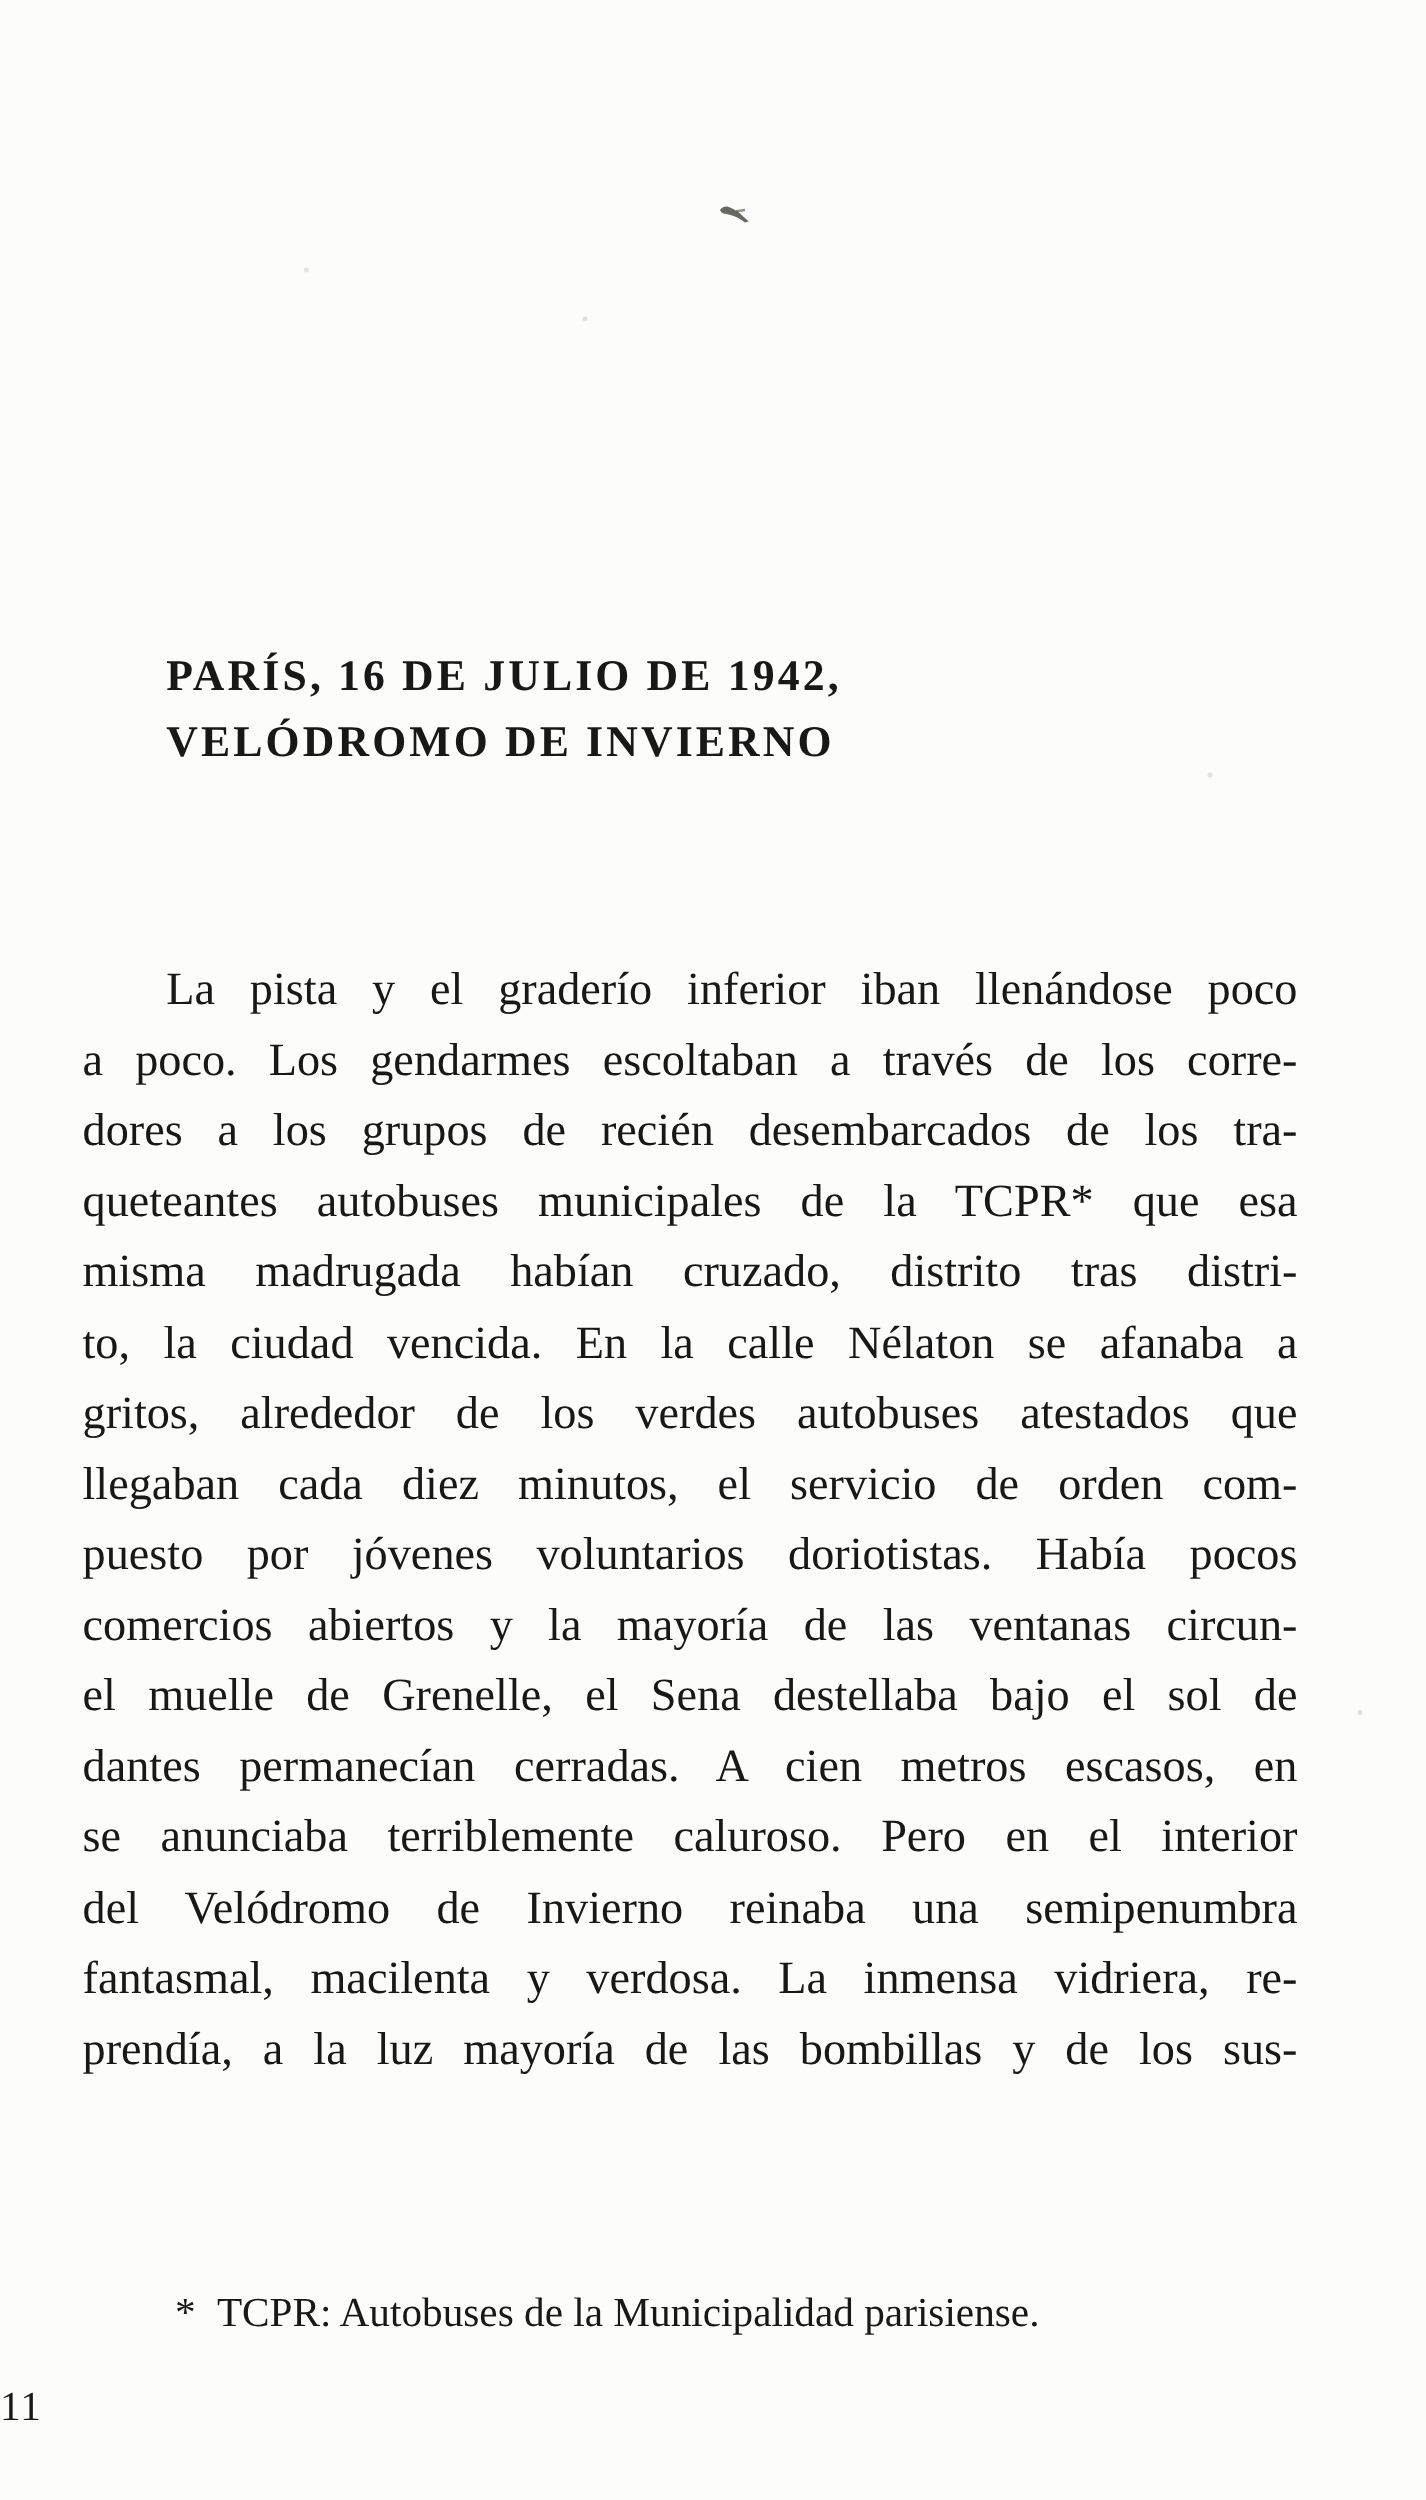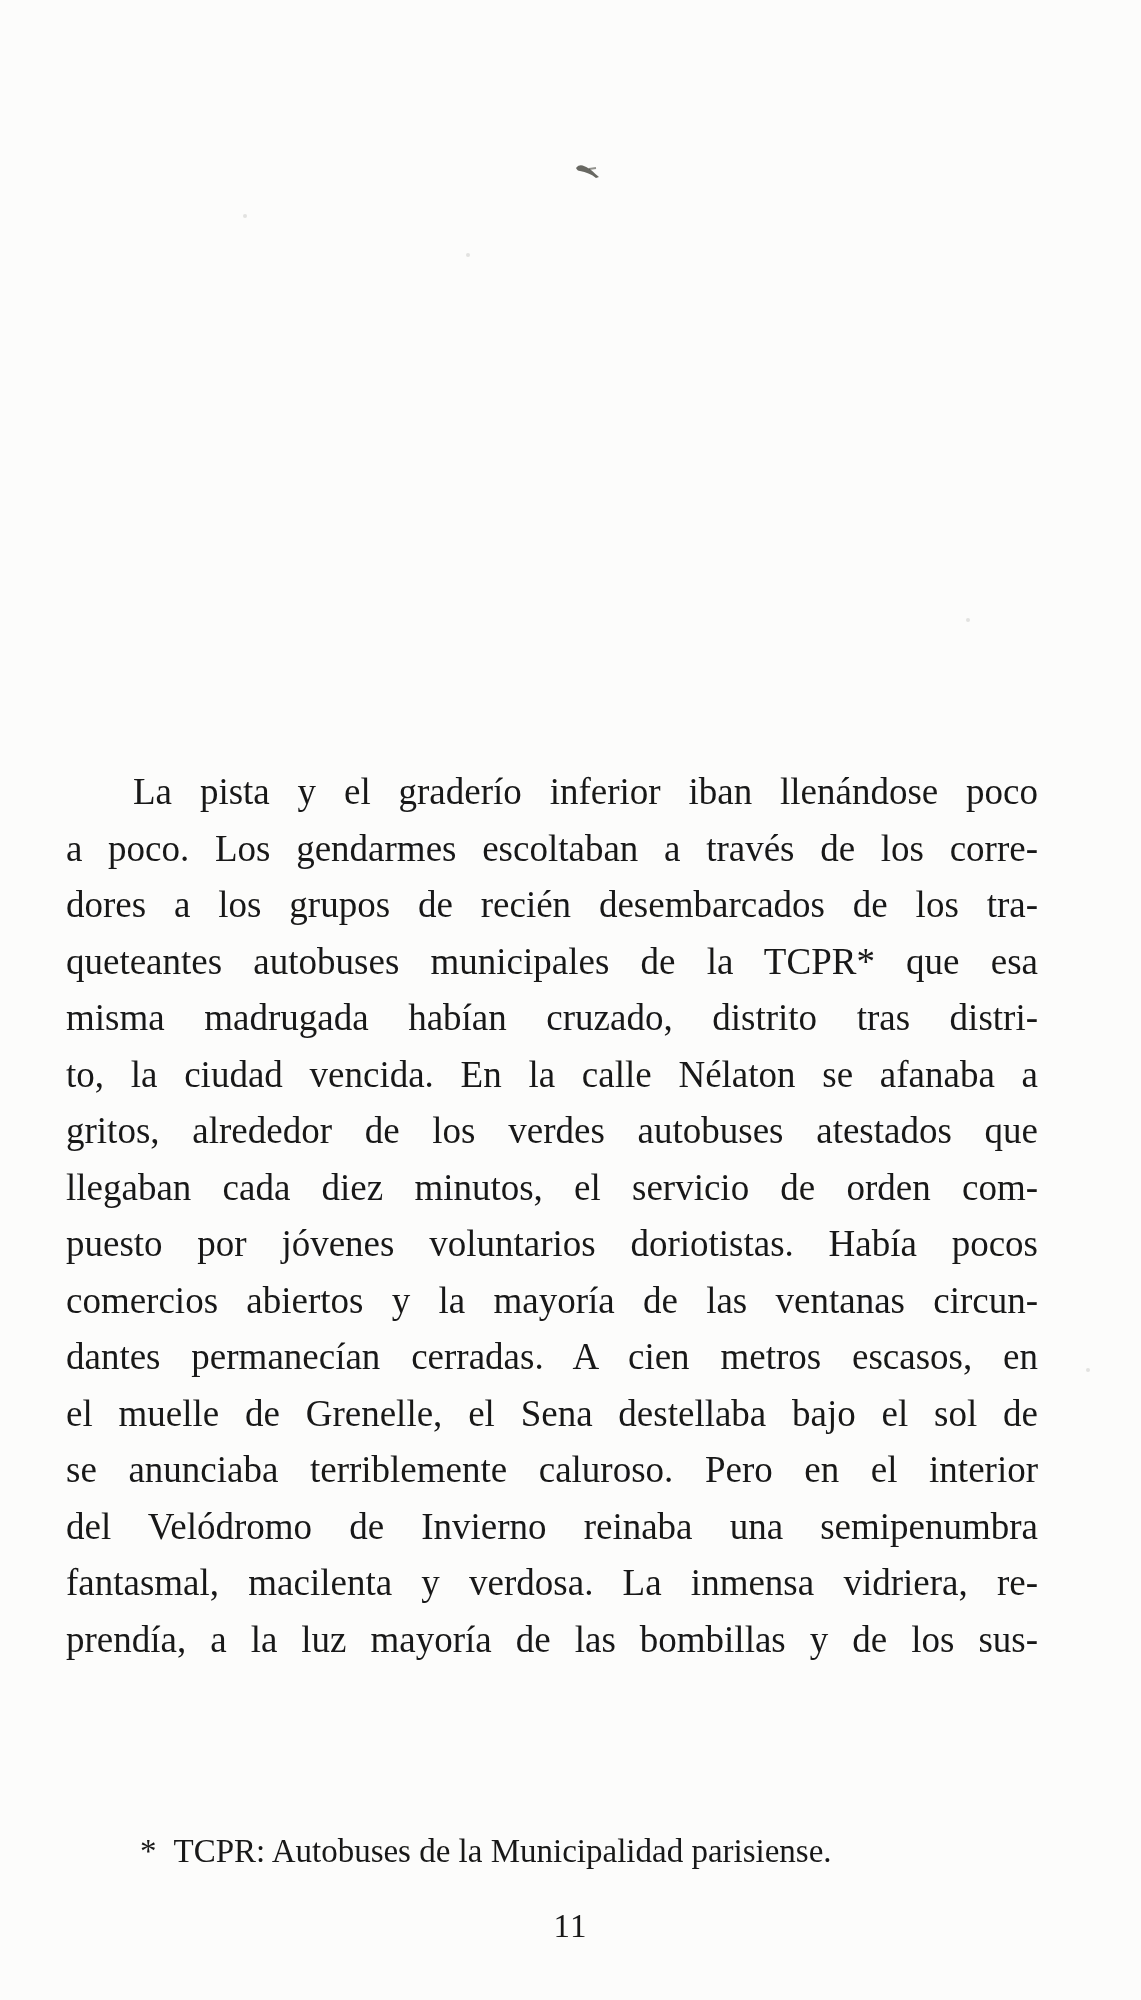--- a/index.html
+++ b/index.html
@@ -39,21 +39,21 @@
   
   .footnote {
     position:absolute; left:140px; top:1833px;
     font-size:33px; white-space:nowrap;
   }
   .fn-text { margin-left:17px; }
 
   
   .pagenum {
     position:absolute; left:0; right:0; top:1908px;
-    text-align:center; font-size:33px; letter-spacing:1px;
+    font-size:33px; letter-spacing:1px;
   }
 
   
   .ink-mark { position:absolute; left:575px; top:160px; }
   .speck {
     position:absolute; width:4px; height:4px; border-radius:50%;
     background:#8a8a84; opacity:.22;
   }
 </style>
 </head>
@@ -64,34 +64,38 @@
   <svg class="ink-mark" width="26" height="20" viewBox="0 0 26 20" aria-hidden="true">
     <path d="M1,8 C5,3 9,6 13,8 C17,10 19,13 24,17 L21,18 C16,14 11,12 5,11 C3,11 2,10 1,8 Z" fill="#4d4d46" opacity="0.85"></path>
     <path d="M14,9 L21,8" stroke="#4d4d46" stroke-width="2" opacity="0.6"></path>
   </svg>
 
   <div class="speck" style="left:243px; top:214px;"></div>
   <div class="speck" style="left:466px; top:253px;"></div>
   <div class="speck" style="left:966px; top:618px;"></div>
   <div class="speck" style="left:1086px; top:1368px;"></div>
 
+  <h1 class="heading">
+    <div>PARÍS, 16 DE JULIO DE 1942,</div>
+    <div>VELÓDROMO DE INVIERNO</div>
+  </h1>
 
   <div class="body-text">
     <div class="bline indent">La pista y el graderío inferior iban llenándose poco</div>
     <div class="bline">a poco. Los gendarmes escoltaban a través de los corre-</div>
     <div class="bline">dores a los grupos de recién desembarcados de los tra-</div>
     <div class="bline">queteantes autobuses municipales de la TCPR* que esa</div>
     <div class="bline">misma madrugada habían cruzado, distrito tras distri-</div>
     <div class="bline">to, la ciudad vencida. En la calle Nélaton se afanaba a</div>
     <div class="bline">gritos, alrededor de los verdes autobuses atestados que</div>
     <div class="bline">llegaban cada diez minutos, el servicio de orden com-</div>
     <div class="bline">puesto por jóvenes voluntarios doriotistas. Había pocos</div>
     <div class="bline">comercios abiertos y la mayoría de las ventanas circun-</div>
+    <div class="bline">el muelle de Grenelle, el Sena destellaba bajo el sol de</div>
     <div class="bline">dantes permanecían cerradas. A cien metros escasos, en</div>
-    <div class="bline">el muelle de Grenelle, el Sena destellaba bajo el sol de</div>
     <div class="bline">se anunciaba terriblemente caluroso. Pero en el interior</div>
     <div class="bline">del Velódromo de Invierno reinaba una semipenumbra</div>
     <div class="bline">fantasmal, macilenta y verdosa. La inmensa vidriera, re-</div>
     <div class="bline">prendía, a la luz mayoría de las bombillas y de los sus-</div>
   </div>
 
   <div class="footnote">
     <span class="fn-marker">*</span><span class="fn-text">TCPR: Autobuses de la Municipalidad parisiense.</span>
   </div>
 

